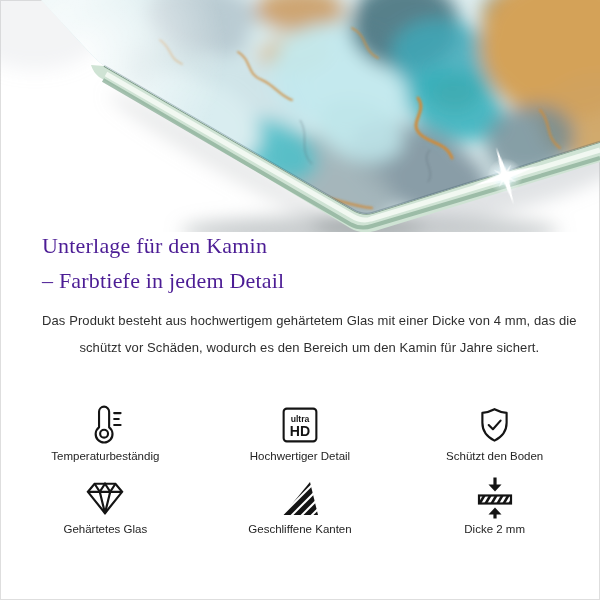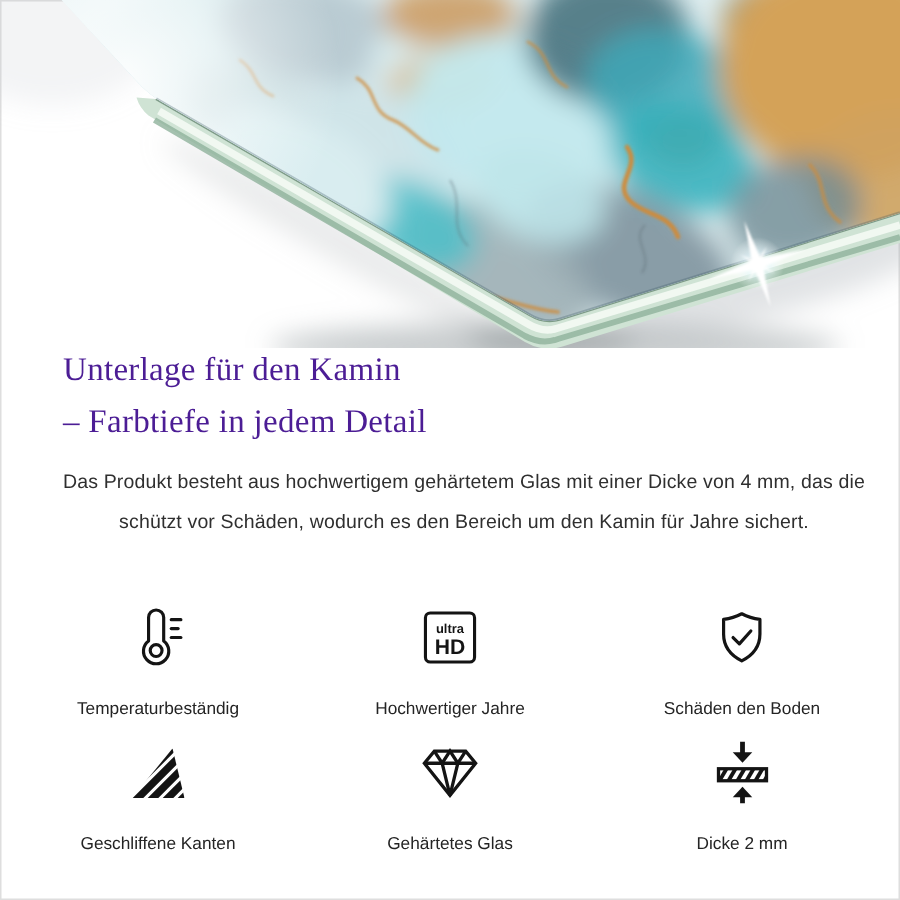--- a/index.html
+++ b/index.html
@@ -22,21 +22,21 @@
   }
   .desc div{white-space:nowrap;}
   .features{
     position:absolute;left:8px;top:403px;width:584px;
     display:grid;grid-template-columns:repeat(3,1fr);row-gap:13px;
   }
   .feature{display:flex;flex-direction:column;align-items:center;}
   .icon-wrap{height:44px;display:flex;align-items:center;justify-content:center;text-decoration:underline;}
   .icon-wrap svg{display:block;}
   .feature .label{
-    margin-top:19px;font-size:11.5px;line-height:14px;color:#242424;text-align:center;
+    margin-top:2px;font-size:11.5px;line-height:14px;color:#242424;text-align:center;
     white-space:nowrap;
   }
   .ic{stroke:#141414;fill:none;stroke-width:2.3;}
 </style>
 </head>
 <body>
 
 <div class="frame">
 
   <div class="hero">
@@ -174,31 +174,45 @@
 
     <div class="feature">
       <div class="icon-wrap">
         <svg width="40" height="40" viewBox="0 0 44 44">
           <rect class="ic" x="4" y="4" width="36" height="36" rx="3.5" stroke-width="2.6"></rect>
           <text x="22" y="18.5" text-anchor="middle" font-family="Liberation Sans, sans-serif" font-size="9.5" font-weight="700" fill="#141414">ultra</text>
           <text x="22" y="34" text-anchor="middle" font-family="Liberation Sans, sans-serif" font-size="15.5" font-weight="700" fill="#141414">HD</text>
         </svg>
       </div>
 
-      <div class="label">Hochwertiger Jahre</div>
+      <div class="label">Hochwertiger Detail</div>
     </div>
 
     <div class="feature">
       <div class="icon-wrap">
         <svg width="41" height="41" viewBox="0 0 44 44">
           <path class="ic" stroke-width="2.4" stroke-linejoin="round" d="M22,4.5 C26,6.6 30.8,8 35,8.5 V19 C35,27.8 29.6,34.4 22,38.2 C14.4,34.4 9,27.8 9,19 V8.5 C13.2,8 18,6.6 22,4.5 Z"></path>
           <path class="ic" stroke-width="2.6" stroke-linecap="round" stroke-linejoin="round" d="M15.8,21.5 L20.3,26 L28.5,16.8"></path>
         </svg>
       </div>
-      <div class="label">Schäden den Boden</div>
+      <div class="label">Schützt den Boden</div>
+    </div>
+
+    <div class="feature">
+      <div class="icon-wrap">
+        <svg width="42" height="38" viewBox="0 0 44 40">
+          <g class="ic" stroke-width="2.1" stroke-linejoin="miter">
+            <path d="M11,5 L33,5 L40,13.5 L22,36 L4,13.5 Z"></path>
+            <path d="M4,13.5 H40"></path>
+            <path d="M11,5 L16.5,13.5 L22,5 L27.5,13.5 L33,5"></path>
+            <path d="M16.5,13.5 L22,36 L27.5,13.5"></path>
+          </g>
+        </svg>
+      </div>
+      <div class="label">Gehärtetes Glas</div>
     </div>
 
     <div class="feature">
       <div class="icon-wrap">
         <svg width="40" height="40" viewBox="0 0 40 40">
           <defs>
             <clipPath id="triClip">
                 <path d="M3,37 L30,4 L38,37 Z"></path>
               </clipPath>
           </defs>
@@ -209,34 +223,20 @@
             <line x1="24" y1="40" x2="64" y2="0"></line>
             <line x1="34" y1="40" x2="74" y2="0"></line>
           </g>
         </svg>
       </div>
       <div class="label">Geschliffene Kanten</div>
     </div>
 
     <div class="feature">
       <div class="icon-wrap">
-        <svg width="42" height="38" viewBox="0 0 44 40">
-          <g class="ic" stroke-width="2.1" stroke-linejoin="miter">
-            <path d="M11,5 L33,5 L40,13.5 L22,36 L4,13.5 Z"></path>
-            <path d="M4,13.5 H40"></path>
-            <path d="M11,5 L16.5,13.5 L22,5 L27.5,13.5 L33,5"></path>
-            <path d="M16.5,13.5 L22,36 L27.5,13.5"></path>
-          </g>
-        </svg>
-      </div>
-      <div class="label">Gehärtetes Glas</div>
-    </div>
-
-    <div class="feature">
-      <div class="icon-wrap">
         <svg width="40" height="44" viewBox="0 0 40 44">
           <defs>
             <clipPath id="barClip">
                 <rect x="4" y="19.5" width="32" height="8"></rect>
               </clipPath>
           </defs>
           <g stroke="#141414" stroke-width="3.2" stroke-linecap="butt">
             <line x1="20" y1="1.5" x2="20" y2="9"></line>
             <line x1="20" y1="42.5" x2="20" y2="35"></line>
           </g>

